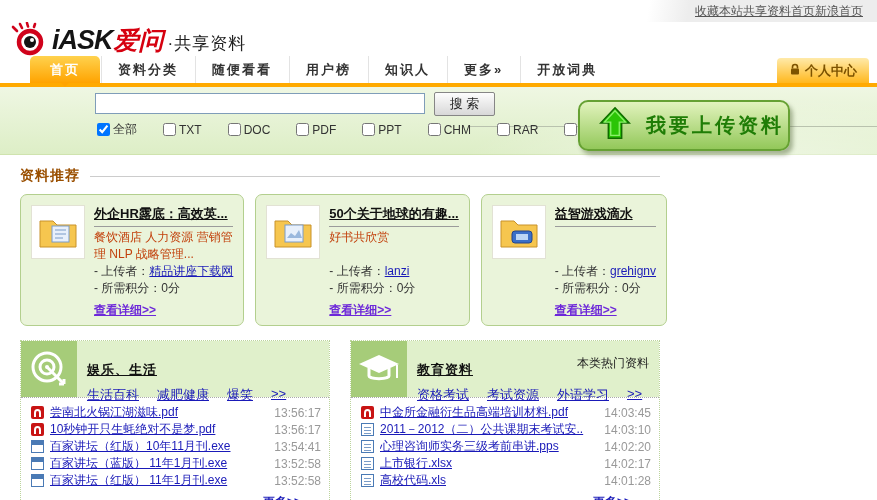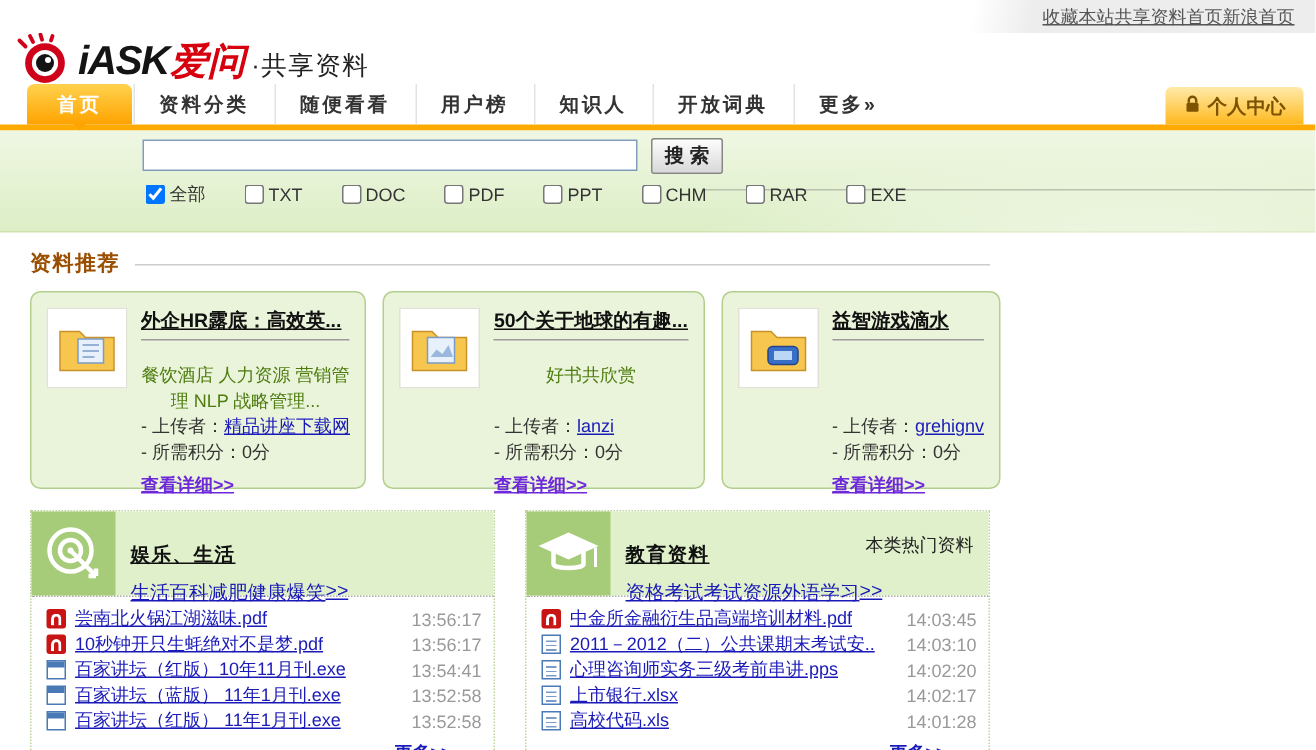--- a/index.html
+++ b/index.html
@@ -12,44 +12,44 @@
     display:flex; justify-content:flex-end; align-items:center; padding-right:14px; }
   .topbar a { color:#555; text-decoration:underline; font-size:12px; }
 
   
   .logo-row { height:36px; display:flex; align-items:center; padding-left:10px; }
   .brand-latin { font-size:27px; font-weight:800; font-style:italic; color:#141414; letter-spacing:-1px; margin-left:2px; }
   .brand-cn { font-size:25px; font-weight:800; font-style:italic; color:#d6000f; margin-left:1px; }
   .brand-suffix { font-size:17px; color:#222; margin-left:4px; margin-top:6px; letter-spacing:1px; }
 
   
-  .nav { height:25px; display:flex; align-items:flex-end; padding-left:18px; position:relative; }
+  .nav { height:25px; display:flex; align-items:flex-end; padding-left:30px; position:relative; }
   .tab-active { background:linear-gradient(#ffd24e,#ffa300); color:#fff; font-weight:bold; font-size:13px;
     padding:5px 20px 4px; border-radius:5px 5px 0 0; position:relative; letter-spacing:2px; }
   .tab-active::after { content:""; position:absolute; left:50%; bottom:-9px; margin-left:-5px;
     border:5px solid transparent; border-top-color:#ffa300; z-index:5; }
   .nav-item { font-size:13px; font-weight:bold; color:#333; padding:5px 16px 4px; letter-spacing:2px;
     border-left:1px solid #e3e3e3; margin-left:1px; }
   .nav-item:first-of-type { border-left:none; }
   .personal { position:absolute; right:8px; bottom:0; background:linear-gradient(#ffeaa9,#ffb81e);
     border-radius:4px 4px 0 0; padding:4px 12px 3px; font-size:13px; font-weight:bold; color:#7d5300;
     display:flex; align-items:center; gap:4px; }
   .orange-bar { height:4px; background:#ffaa00; }
 
   
   .band { height:68px; position:relative; background:linear-gradient(#eff7e3,#ddeec6);
     border-bottom:1px solid #cfe3ae; }
   .band::before { content:""; position:absolute; right:0; top:0; width:470px; height:68px;
     background:radial-gradient(ellipse at 75% 130%, rgba(255,255,255,.6), rgba(255,255,255,0) 62%); }
   .band-line { position:absolute; top:39px; left:470px; right:0; height:1px; background:#b9c2ae; }
   .search-input { position:absolute; left:95px; top:6px; width:330px; height:21px;
     border:1px solid #7f9db9; padding:1px 5px; font-size:13px; background:#fff; }
-  .search-btn { position:absolute; left:434px; top:5px; width:48px; height:24px;
+  .search-btn { position:absolute; left:434px; top:5px; width:61px; height:24px;
     background:linear-gradient(#fdfdfd,#d8d8d8); border:1px solid #868686; border-radius:2px;
-    font-size:13px; font-weight:bold; color:#222; text-align:center; line-height:22px; cursor:pointer; }
+    font-size:13px; font-weight:normal; color:#222; text-align:center; line-height:22px; cursor:pointer; }
   .filters { position:absolute; left:97px; top:34px; display:flex; align-items:center; gap:26px;
     font-size:12px; color:#333; }
   .filters label { display:flex; align-items:center; gap:3px; cursor:pointer; }
   .filters input { width:13px; height:13px; margin:0; }
   .upload-btn { position:absolute; left:578px; top:13px; width:212px; height:51px; z-index:2;
     border:2px solid #66a133; border-radius:10px; background:linear-gradient(#e2f3bd,#93c85a);
     box-shadow:3px 4px 4px rgba(80,100,55,.45); display:flex; align-items:center; gap:12px;
     padding-left:16px; cursor:pointer; }
   .upload-label { font-size:20px; font-weight:bold; color:#1f7d06; letter-spacing:3px; }
 
@@ -60,37 +60,37 @@
 
   .cards { display:flex; gap:11px; width:640px; margin:9px 0 0 20px; }
   .card { flex:1; background:#eaf4da; border:1px solid #b3cf8e; border-radius:7px;
     padding:10px 10px 8px; height:132px; }
   .card-top { display:flex; }
   .card-icon { width:54px; height:54px; background:#fff; border:1px solid #e2e2d4; flex:none;
     display:flex; align-items:center; justify-content:center; }
   .card-body { margin-left:9px; flex:1; min-width:0; }
   .card-title-row { border-bottom:1px solid #9b9b9b; padding-bottom:3px; white-space:nowrap; overflow:hidden; }
   .card-title { font-size:13px; font-weight:bold; color:#111; text-decoration:underline; }
-  .card-desc { font-size:12px; color:#4d7c0f; line-height:17px; height:34px; margin-top:15px; overflow:hidden;text-align:center; }
+  .card-desc { font-size:12px; color:#c2410c; line-height:17px; height:34px; margin-top:2px; overflow:hidden; }
   .card-meta { font-size:12px; color:#333; line-height:17px; white-space:nowrap; }
   .card-meta a { color:#1a1ab8; text-decoration:underline; }
   .card-detail { display:inline-block; margin-top:5px; font-size:12px; font-weight:bold;
     color:#6d28d9; text-decoration:underline; }
 
   
   .panels { display:flex; gap:20px; margin:14px 0 0 20px; }
   .panel { width:310px; border:1px dotted #bcd49c; background:#fff; }
   .panel-header { background:#e0f0cb; display:flex; height:56px; }
   .panel-icon { width:56px; height:56px; background:#a6cc79; flex:none;
     display:flex; align-items:center; justify-content:center; }
   .panel-head-body { flex:1; padding:7px 10px 0; }
   .panel-title-row { display:flex; justify-content:space-between; align-items:center; }
   .panel-title { font-size:13px; font-weight:bold; color:#111; text-decoration:underline; letter-spacing:1px;margin-top:13px; }
   .panel-hot { font-size:12px; color:#222; }
-  .panel-links { margin-top:7px; display:flex; font-size:13px; }
+  .panel-links { margin-top:7px; display:flex; gap:18px; font-size:13px; }
   .panel-links a { color:#1a1ab8; text-decoration:underline; }
   .file-list { border-top:1px dotted #aaa; padding:6px 8px 0 10px; }
   .file-row { display:flex; align-items:center; height:17px;justify-content:flex-end; }
   .file-icon { flex:none; width:13px; height:13px; margin-right:6px; position:relative; }
   .fi-pdf { background:#c81414; border-radius:2px; }
   .fi-pdf::after { content:""; position:absolute; left:3px; right:3px; top:3px; bottom:2px;
     border:2px solid #fff; border-bottom:none; border-radius:50% 50% 0 0; }
   .fi-exe { background:#fff; border:1px solid #4a7ab5; }
   .fi-exe::before { content:""; position:absolute; left:0; right:0; top:0; height:4px; background:#4a7ab5; }
   .fi-doc { background:#fff; border:1px solid #4a7ab5; }
@@ -128,22 +128,22 @@
   <span class="brand-cn">爱问</span>
   <span class="brand-suffix">·共享资料</span>
 </div>
 
 <div class="nav">
   <a class="tab-active">首页</a>
   <a class="nav-item">资料分类</a>
   <a class="nav-item">随便看看</a>
   <a class="nav-item">用户榜</a>
   <a class="nav-item">知识人</a>
+  <a class="nav-item">更多»</a>
   <a class="nav-item">开放词典</a>
-  <a class="nav-item">更多»</a>
   <a class="personal">
     <span>
       <svg width="12" height="13" viewBox="0 0 12 13">
         <path d="M3.5 5.5 V4 a2.5 2.5 0 0 1 5 0 V5.5" fill="none" stroke="#7d5300" stroke-width="1.6"></path>
         <rect x="2" y="5.5" width="8" height="6" rx="1" fill="#7d5300"></rect>
       </svg>
     </span>
     <span>个人中心</span>
   </a>
 </div>
@@ -179,20 +179,29 @@
       <span>CHM</span>
     </label>
     <label>
       <input type="checkbox" style="">
       <span>RAR</span>
     </label>
     <label>
       <input type="checkbox" style="">
       <span>EXE</span>
     </label>
+  </div>
+  <div class="upload-btn">
+    <span>
+      <svg width="38" height="38" viewBox="0 0 40 40">
+        <path d="M20 3 L35 19 H27 V35 H13 V19 H5 Z" fill="#2bc506" stroke="#0f6b00" stroke-width="1.6"></path>
+        <path d="M20 6 L31 18 H24.5 V32 H15.5 V18 H9 Z" fill="none" stroke="#8af06a" stroke-width="1.4"></path>
+      </svg>
+    </span>
+    <span class="upload-label">我要上传资料</span>
   </div>
 </div>
 
 <div class="rec-header">
   <span class="rec-title">资料推荐</span>
 </div>
 
 <div class="cards">
 
   <div class="card">

